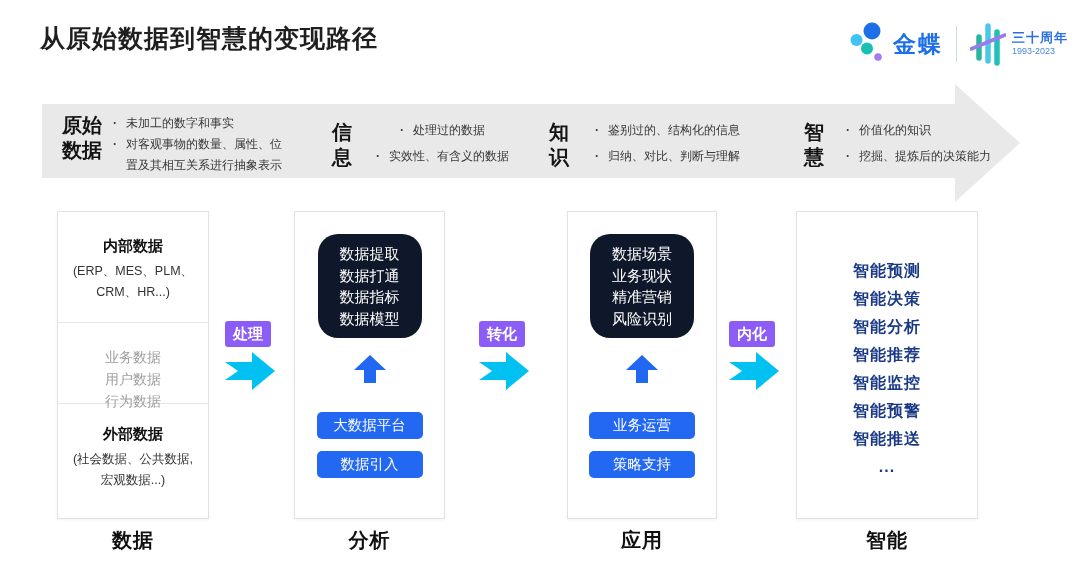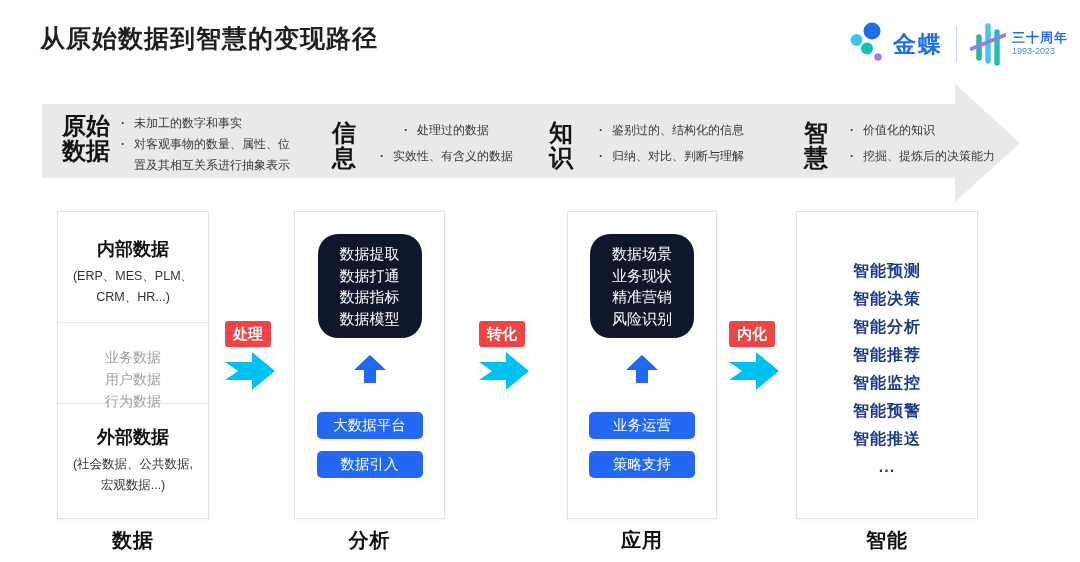--- a/index.html
+++ b/index.html
@@ -14,56 +14,56 @@
   .brand{font-size:23px;font-weight:bold;color:#1d6fe8;margin-left:5px;letter-spacing:2px;}
   .logo-div{width:1px;height:36px;background:#c9d8ee;margin:0 13px;}
   .ann-text{display:flex;flex-direction:column;margin-left:6px;line-height:1.1;}
   .ann-label{font-size:13px;font-weight:bold;color:#2a6fe0;letter-spacing:1px;}
   .ann-years{font-size:9px;color:#4a86d8;margin-top:2px;}
 
   
   .band-svg{position:absolute;left:42px;top:84px;}
   .band-layer{position:absolute;left:0;top:0;width:1080px;height:562px;pointer-events:none;}
   .stage{position:absolute;display:flex;align-items:flex-start;}
-  .stage-name{font-size:24px;font-weight:bold;color:#141414;line-height:25px;white-space:pre;}
+  .stage-name{font-size:20px;font-weight:bold;color:#141414;line-height:25px;white-space:pre;}
   .stage-points{display:flex;flex-direction:column;}
   .pt{display:flex;font-size:12px;color:#383838;line-height:21px;}
   .pt::before{content:"·";font-weight:bold;margin-right:9px;color:#383838;}
   .pt.gap{margin-top:5px;}
 
   
   .col{position:absolute;top:211px;height:308px;background:#fff;border:1px solid #e2e2e2;
        box-shadow:0 1px 3px rgba(0,0,0,0.05);box-sizing:border-box;}
   .col-data{left:57px;width:152px;}
   .col-analysis{left:294px;width:151px;}
   .col-application{left:567px;width:150px;}
   .col-intelligence{left:796px;width:182px;}
 
   .sec{text-align:center;box-sizing:border-box;}
   .sec1{height:110px;padding-top:25px;}
   .sec2{height:81px;border-top:1px solid #e6e6e6;padding-top:23px;}
   .sec3{border-top:1px solid #e6e6e6;padding-top:21px;}
-  .sec-head{font-size:18px;font-weight:bold;color:#111;margin-bottom:5px;}
+  .sec-head{font-size:15px;font-weight:bold;color:#111;margin-bottom:5px;}
   .sec-line{font-size:12.5px;color:#333;line-height:21px;}
   .gray-item{font-size:14px;color:#9e9e9e;line-height:22px;}
 
   .stackcol{display:flex;flex-direction:column;align-items:center;}
   .card{margin-top:22px;width:104px;background:#0f172a;border-radius:20px;padding:9px 0;
         text-align:center;color:#fff;font-size:15px;line-height:21.5px;}
   .uparrow{margin-top:17px;}
   .btn{margin-top:0;width:106px;height:27px;background:#2268f2;border-radius:5px;color:#fff;
        font-size:14.5px;display:flex;align-items:center;justify-content:center;}
   .btn1{margin-top:29px;}
   .btn2{margin-top:12px;}
 
   .intel-list{padding-top:45px;text-align:center;}
   .intel-item{font-size:16px;font-weight:bold;color:#1b3a86;line-height:28px;letter-spacing:1px;}
 
   
-  .conn-label{position:absolute;top:321px;width:46px;height:26px;background:#ef4444;border-radius:3px;
+  .conn-label{position:absolute;top:321px;width:46px;height:26px;background:#8b5cf6;border-radius:3px;
               color:#fff;font-size:15px;font-weight:bold;display:flex;align-items:center;justify-content:center;}
   .conn-arrow{position:absolute;top:352px;}
   .cl1{left:225px;} .cl2{left:479px;} .cl3{left:729px;}
   .ca1{left:224px;} .ca2{left:478px;} .ca3{left:728px;}
 
   
   .footer-label{position:absolute;top:527px;font-size:20px;font-weight:bold;color:#111;text-align:center;letter-spacing:1px;}
   .f1{left:57px;width:152px;} .f2{left:294px;width:151px;} .f3{left:567px;width:150px;} .f4{left:796px;width:182px;}
 </style>
 </head>

